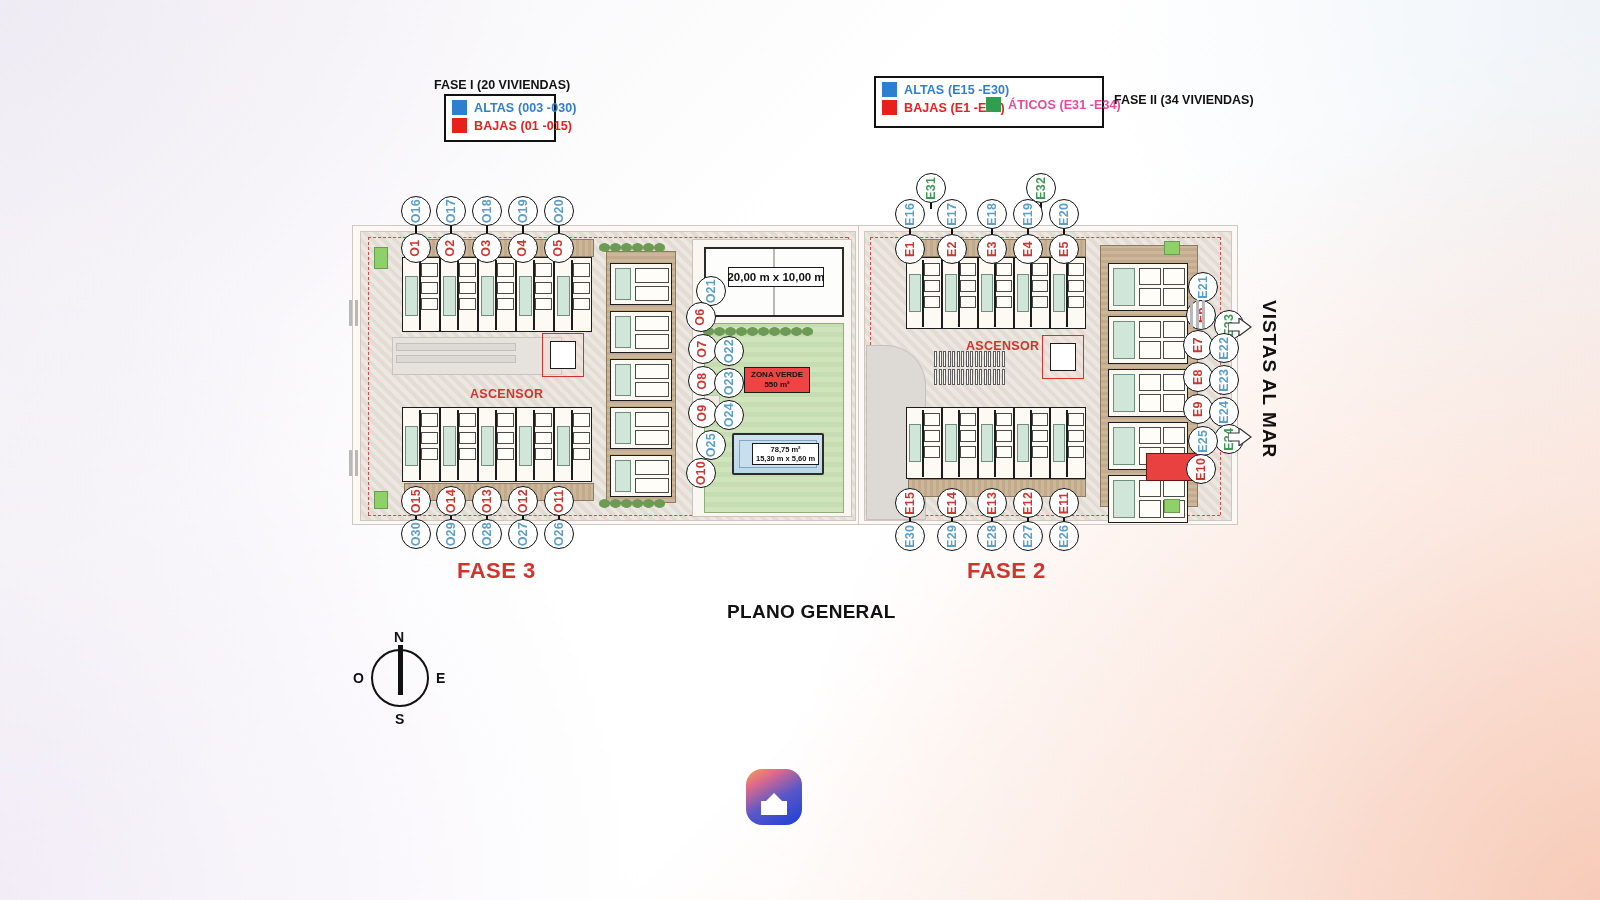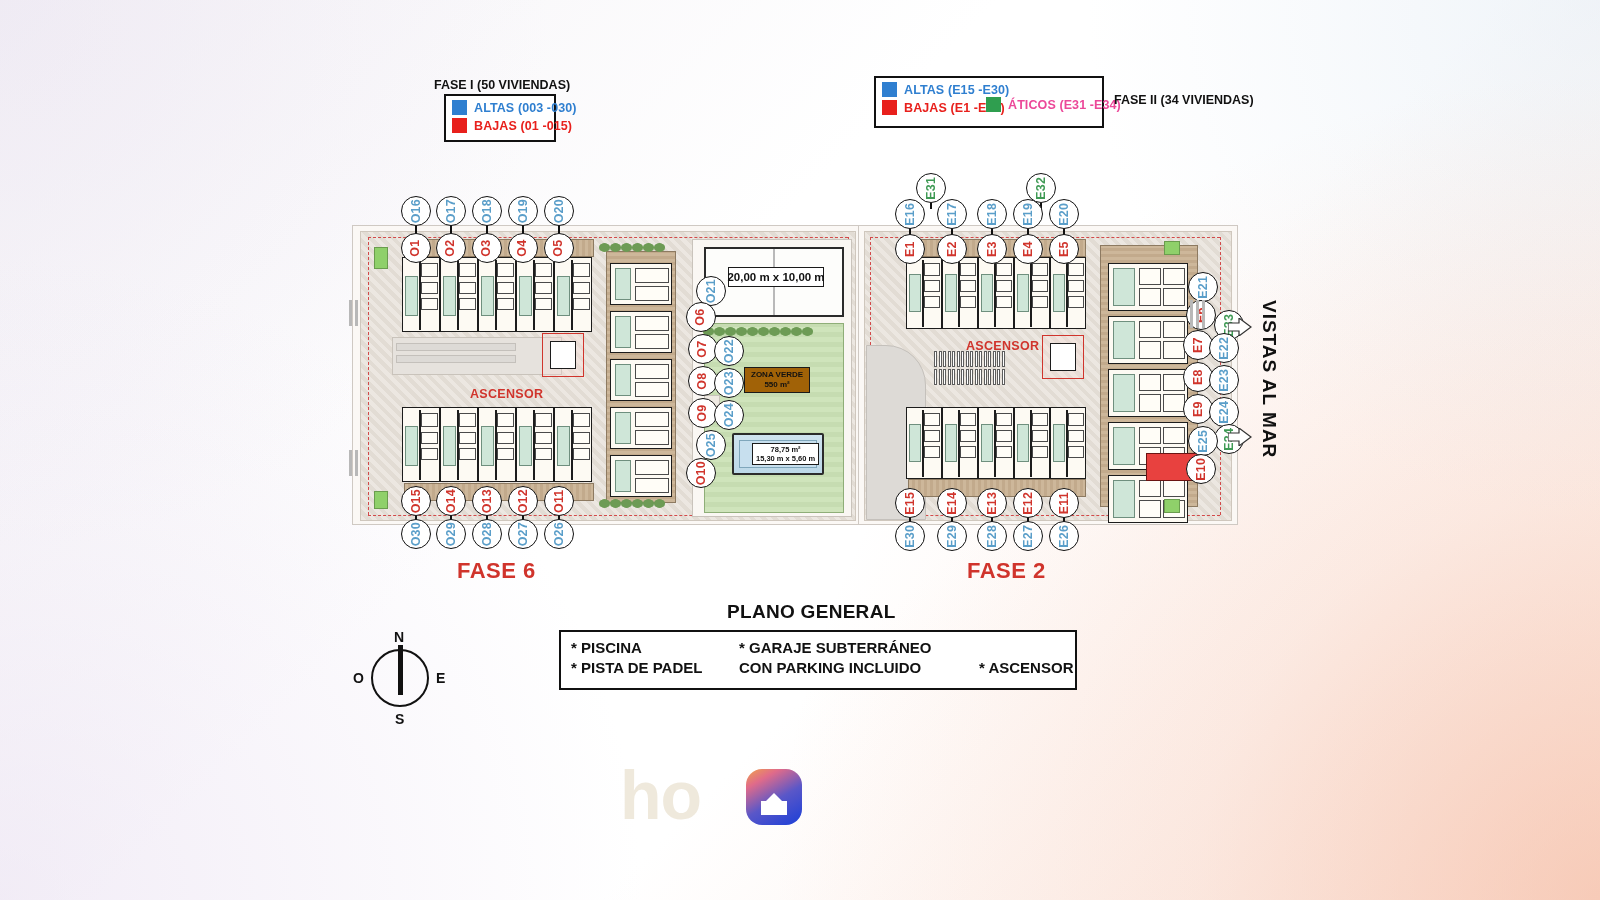--- a/index.html
+++ b/index.html
@@ -64,21 +64,21 @@
   }
   .dimbox { position:absolute; background:#fff; border:1.6px solid #1a1a1a;
             font-size:11.5px; font-weight:bold; color:#111; display:flex;
             align-items:center; justify-content:center; white-space:nowrap; }
   .pool { position:absolute; background:linear-gradient(180deg,#cfe3ef,#bcd8e8);
           border:2px solid #2b2b2b; border-radius:2px; }
   .pool-in { position:absolute; inset:5px; background:#c7dfee; border:1px solid #7fa6bb; }
   .poolbox { position:absolute; background:#fff; border:1.3px solid #1a1a1a;
              font-size:7.5px; font-weight:bold; color:#111; text-align:center;
              line-height:1.2; padding:1px 3px; white-space:nowrap; }
-  .zvbox { position:absolute; background:#a16207; border:1.3px solid #1a1a1a;
+  .zvbox { position:absolute; background:#ef4444; border:1.3px solid #1a1a1a;
            font-size:8px; font-weight:bold; color:#111; text-align:center;
            line-height:1.25; padding:2px 6px; white-space:nowrap; }
   .hedge { position:absolute; display:flex; gap:2px; align-items:center; }
   .bush { width:9px; height:9px; background:#6d9b55; border-radius:50%;
           box-shadow:2px 0 0 -1px #6d9b55, -2px 0 0 -1px #6d9b55; flex:0 0 auto;}
   .redbld { position:absolute; background:#e8413f; border:1.5px solid #6a1412; }
   .greenpatch { position:absolute; background:#8fd06a; border:1px solid #6a9c4e; }
   .park-rows { position:absolute; display:flex; gap:1.5px; }
   .park-rows i { display:block; width:3px; height:100%; background:#fff; border:1px solid #5d5d5d; }
 
@@ -130,21 +130,21 @@
       border-right:13px solid transparent; border-bottom:13px solid #fff; margin-bottom:19px;}
   .logo-house .hb { position:absolute; bottom:10px; left:15px; width:26px; height:14px; background:#fff; }
 </style>
 </head>
 <body>
 
 <div class="page-bg"></div>
 
 <div class="sheet">
 
-  <div class="fase-title" style="left:434px; top:78px;">FASE I (50 VIVIENDAS)</div>
+  <div class="fase-title" style="left:434px; top:78px;">FASE I (20 VIVIENDAS)</div>
   <div class="legend-box" style="left:444px; top:94px; width:112px; height:48px; padding:4px 6px;">
     <div class="legend-row" style="margin-bottom:3px;">
       <span class="sw" style="background:#2f7fd0;"></span>
       <span class="lg-txt" style="color:#2f7fd0;">ALTAS (003 -030)</span>
     </div>
     <div class="legend-row">
       <span class="sw" style="background:#e8201c;"></span>
       <span class="lg-txt" style="color:#e8201c;">BAJAS (01 -015)</span>
     </div>
   </div>
@@ -771,48 +771,35 @@
     <polygon points="0,5 11,5 11,0 23,9 11,18 11,13 0,13" fill="#ffffff" stroke="#333" stroke-width="1.2"></polygon>
   </svg>
   <div style="position:absolute; left:1190px; top:300px; width:3px; height:28px; background:#b8b8b8;"></div>
   <div style="position:absolute; left:1196px; top:300px; width:3px; height:28px; background:#b8b8b8;"></div>
   <div style="position:absolute; left:1202px; top:300px; width:3px; height:28px; background:#b8b8b8;"></div>
   <div style="position:absolute; left:349px; top:300px; width:3px; height:26px; background:#b8b8b8;"></div>
   <div style="position:absolute; left:355px; top:300px; width:3px; height:26px; background:#b8b8b8;"></div>
   <div style="position:absolute; left:349px; top:450px; width:3px; height:26px; background:#b8b8b8;"></div>
   <div style="position:absolute; left:355px; top:450px; width:3px; height:26px; background:#b8b8b8;"></div>
 
-  <div class="fase-lbl" style="left:457px; top:558px;">FASE 6</div>
+  <div class="fase-lbl" style="left:457px; top:558px;">FASE 3</div>
   <div class="fase-lbl" style="left:967px; top:558px;">FASE 2</div>
 
   <div class="plano-title" style="left:727px; top:601px;">PLANO GENERAL</div>
 
-  <div class="feat-box" style="left:559px; top:630px; width:518px; height:60px;">
-    <div class="feat-line">
-      <span class="c1">* PISCINA</span>
-      <span class="c2">* GARAJE SUBTERRÁNEO</span>
-      <span></span>
-    </div>
-    <div class="feat-line">
-      <span class="c1">* PISTA DE PADEL</span>
-      <span class="c2">CON PARKING INCLUIDO</span>
-      <span>* ASCENSOR</span>
-    </div>
-  </div>
 
   <div class="compass" style="left:345px; top:625px;">
     <div class="ring"></div>
     <div class="needle"></div>
     <div class="d" style="left:49px; top:4px;">N</div>
     <div class="d" style="left:50px; top:86px;">S</div>
     <div class="d" style="left:91px; top:45px;">E</div>
     <div class="d" style="left:8px;  top:45px;">O</div>
   </div>
 
   <div class="logo">
-    <div class="logo-text" style="left:0;">ho</div>
     <div class="logo-house">
       <div class="hb"></div>
       <div class="hs"></div>
     </div>
   </div>
 
 </div>
 
 </body></html>

